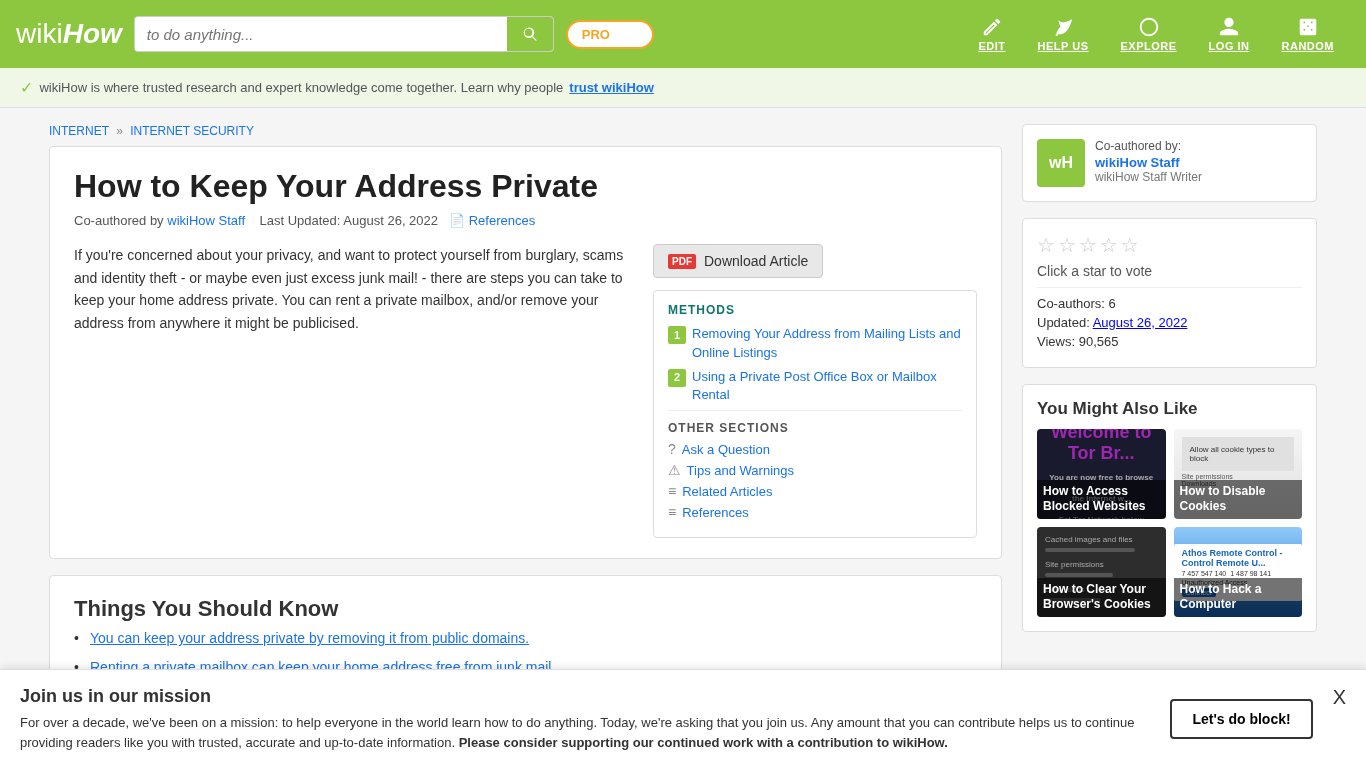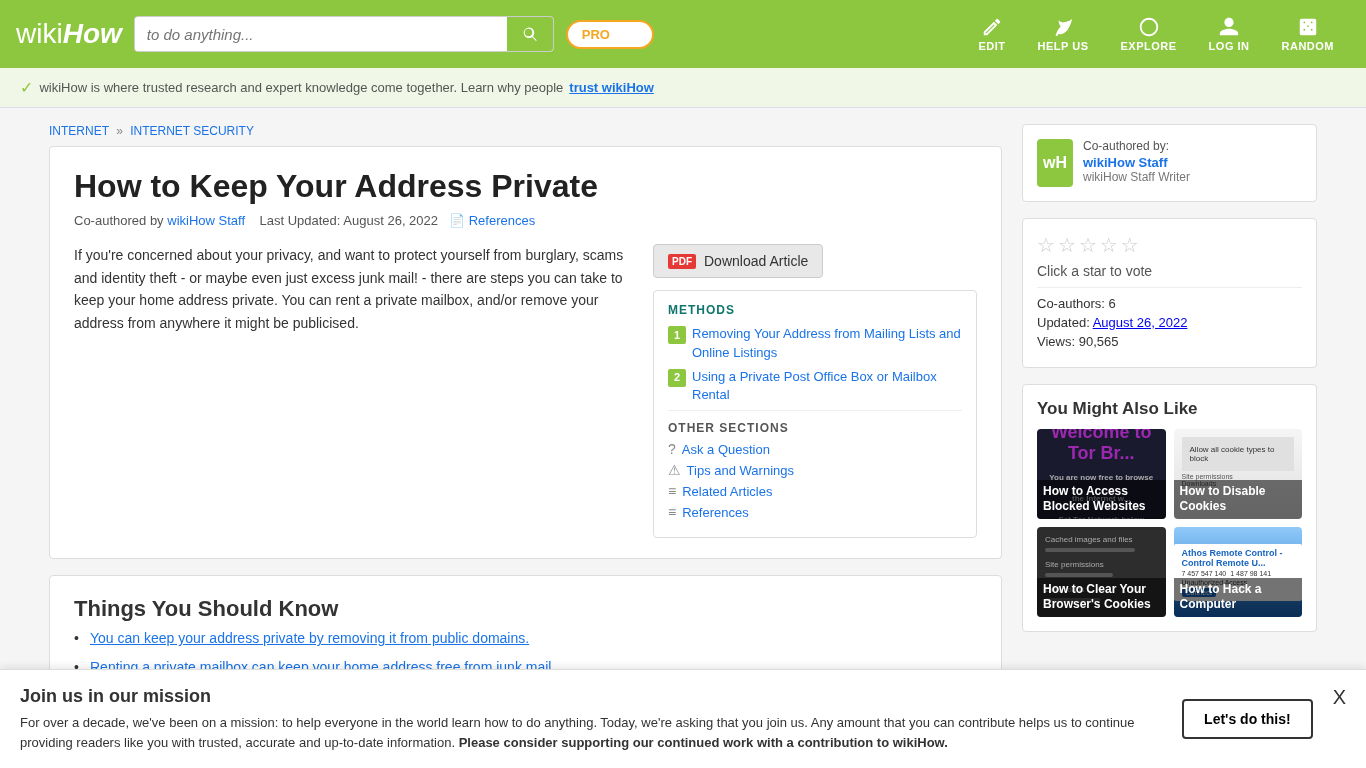--- a/index.html
+++ b/index.html
@@ -80,21 +80,21 @@
       display: flex;
       flex-direction: column;
       align-items: center;
       color: #fff;
       font-size: 11px;
       padding: 4px 16px;
       cursor: pointer;
       text-decoration: none;
     }
     .nav-item svg { width: 22px; height: 22px; fill: #fff; margin-bottom: 2px; }
-    .nav-item span { font-weight: bold; letter-spacing: 0.5px; }
+    .nav-item span { font-weight: bold; letter-spacing: 0.5px; text-decoration: underline; }
 
     
     #trust-bar {
       background: #f0f7e6;
       border-bottom: 1px solid #dde;
       padding: 10px 20px;
       font-size: 13px;
       color: #555;
       display: flex;
       align-items: center;
@@ -273,21 +273,21 @@
       background: #fff;
       border: 1px solid #ddd;
       border-radius: 4px;
       padding: 14px;
       margin-bottom: 16px;
       display: flex;
       gap: 10px;
       align-items: flex-start;
     }
     #author-avatar {
-      width: 36px;
+      width: 48px;
       height: 48px;
       background: #8dc63f;
       border-radius: 4px;
       display: flex;
       align-items: center;
       justify-content: center;
       font-size: 16px;
       font-weight: bold;
       color: #fff;
       flex-shrink: 0;
@@ -663,15 +663,15 @@
 </div>
 
 <div id="cookie-banner">
   <div id="cookie-text">
     <div id="cookie-title">Join us in our mission</div>
     <div id="cookie-desc">
       <span>For over a decade, we've been on a mission: to help everyone in the world learn how to do anything. Today, we're asking that you join us. Any amount that you can contribute helps us to continue providing readers like you with trusted, accurate and up-to-date information.</span>
       <strong>Please consider supporting our continued work with a contribution to wikiHow.</strong>
     </div>
   </div>
-  <button id="lets-do-btn">Let's do this!</button>
+  <button id="lets-do-btn">Let's do block!</button>
   <button id="close-banner">X</button>
 </div>
 
 </body></html>

